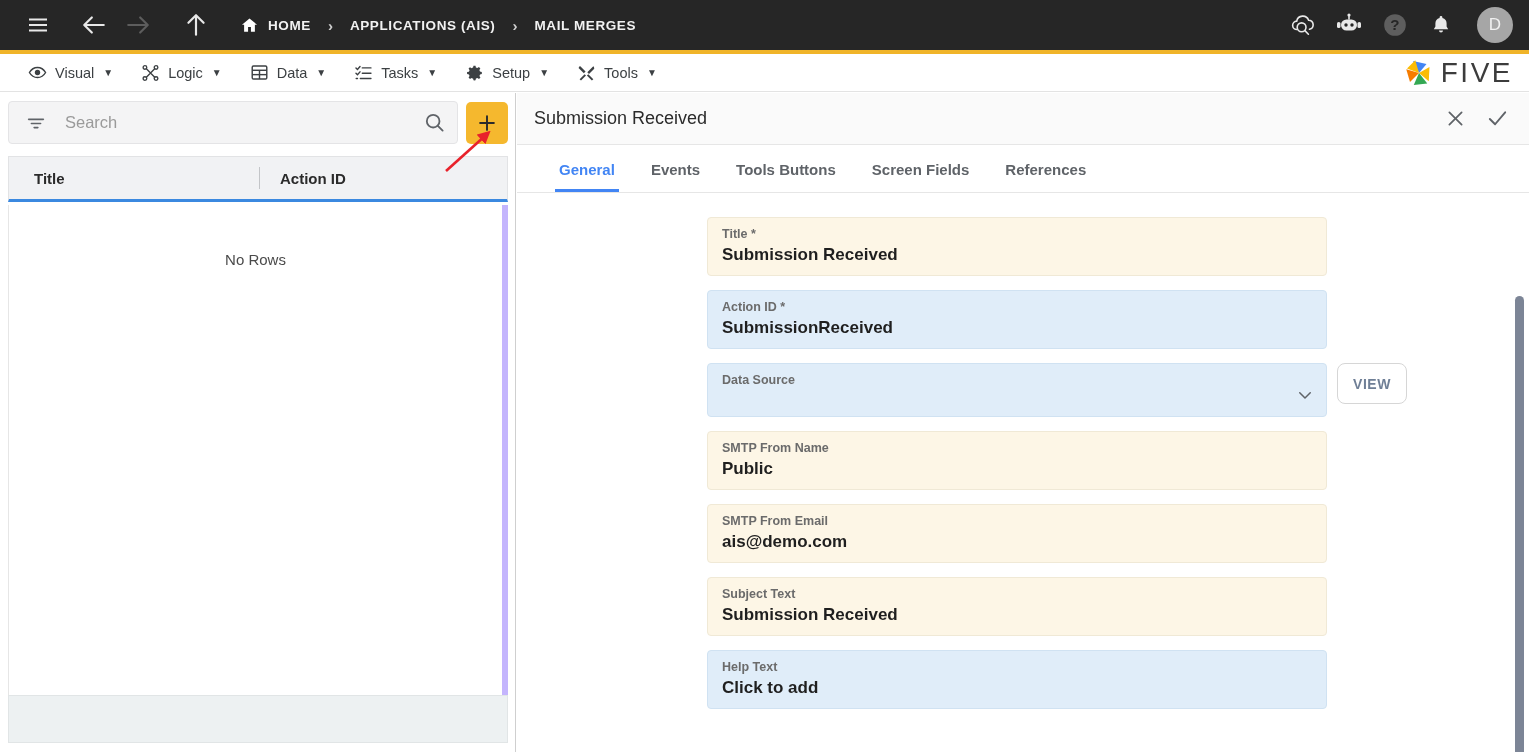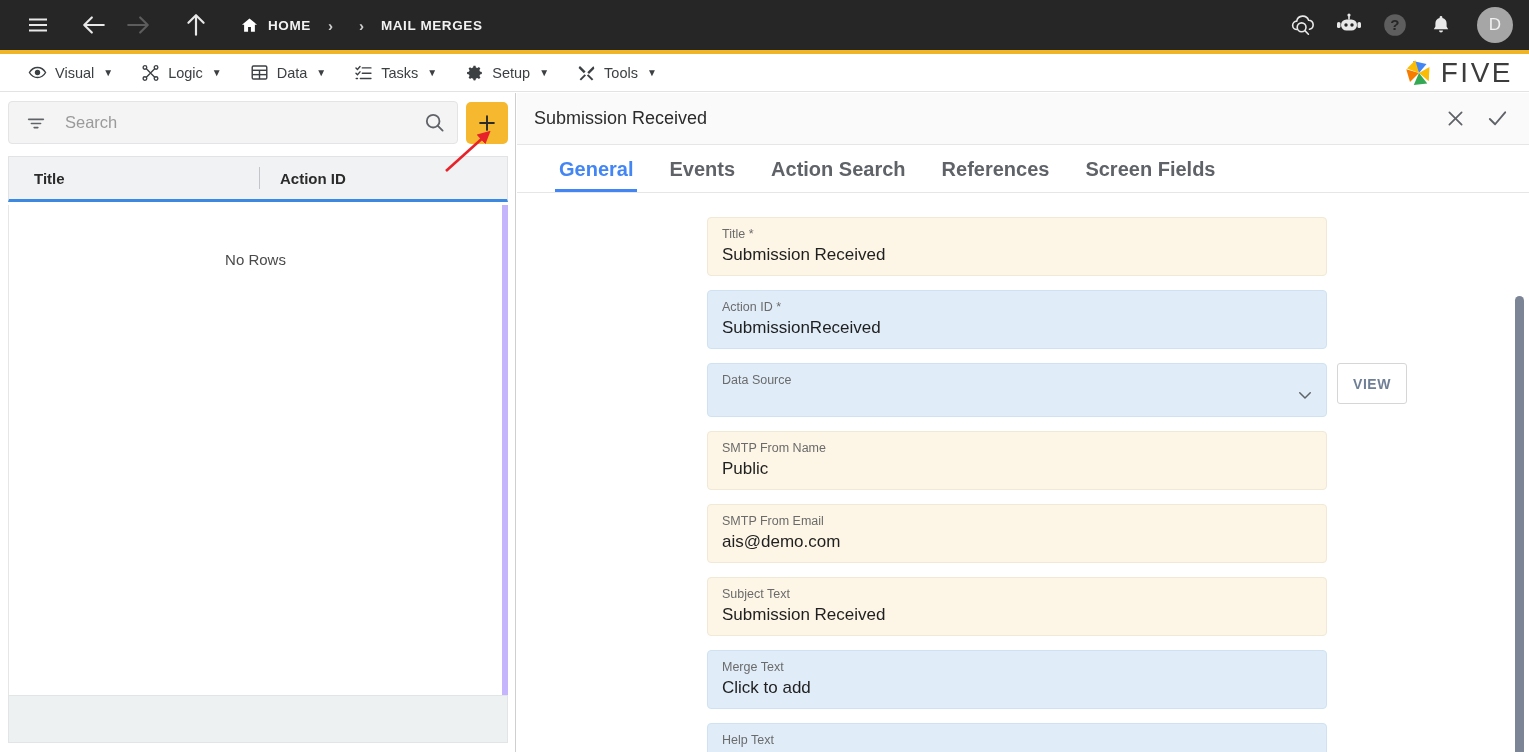--- a/index.html
+++ b/index.html
@@ -161,21 +161,21 @@
     cursor: pointer;
   }
   .tabs {
     position: absolute; left: 0; top: 52px; width: 1012px; height: 48px;
     border-bottom: 1px solid #e6e6e6;
     display: flex; align-items: flex-end; padding-left: 24px;
   }
   .tab {
     height: 46px; padding: 0 18px;
     display: flex; align-items: center; justify-content: center;
-    font-size: 20px; font-weight: 700; color: #5f6368;
+    font-size: 15px; font-weight: 700; color: #5f6368;
     cursor: pointer; position: relative;
   }
   .tab.active { color: #4285f4; }
   .tab.active::after {
     content: ""; position: absolute; left: 14px; right: 14px; bottom: 0;
     height: 3px; background: #4285f4;
   }
 
   .form-area {
     position: absolute; left: 0; top: 100px; width: 1012px; height: 559px;
@@ -183,20 +183,21 @@
   }
   .form-inner { position: relative; padding-top: 24px; }
   .field-row {
     display: flex; align-items: flex-start;
     margin: 0 0 14px 190px;
   }
   .field {
     width: 620px; border-radius: 4px;
     padding: 9px 14px 10px 14px;
     border: 1px solid #eae6da;
+    font-weight: bold;
   }
   .field.cream { background: #fdf6e6; border-color: #f0e9d6; }
   .field.blue   { background: #e0edf9; border-color: #d0e2f2; }
   .field.tall   { padding-bottom: 26px; }
   .field-label {
     font-size: 12.5px; color: #6b6b6b; margin-bottom: 3px;
     display: block;
   }
   .field-label .req { color: #6b6b6b; }
   .field-value {
@@ -204,21 +205,21 @@
   }
   .select-field {
     position: relative;
   }
   .select-caret {
     position: absolute; right: 12px; top: 22px;
     color: #5f6368;
   }
   .view-btn {
     margin-left: 10px; width: 70px; height: 41px;
-    background: #ffffff; border: 1px solid #d6d6d6; border-radius: 3px;
+    background: #ffffff; border: 1px solid #d6d6d6; border-radius: 8px;
     color: #6f7f96; font-size: 14px; font-weight: 700; letter-spacing: 0.5px;
     display: flex; align-items: center; justify-content: center;
     cursor: pointer; font-family: "Liberation Sans", sans-serif;
   }
 
   
   .vscroll-track {
     position: absolute; right: 2px; top: 100px; width: 12px; height: 559px;
     background: #ffffff;
   }
@@ -267,20 +268,23 @@
 
   <div class="crumb" style="margin-left:18px;">
     <span style="display:flex;">
       <svg width="19" height="19" viewBox="0 0 24 24" fill="#ffffff">
           <path d="M12 3 2.5 11h2.7v9h5v-6h3.6v6h5v-9h2.7z"></path>
         </svg>
     </span>
     <span>HOME</span>
   </div>
   <div class="crumb-sep">›</div>
+  <div class="crumb">
+    <span>APPLICATIONS (AIS)</span>
+  </div>
   <div class="crumb-sep">›</div>
   <div class="crumb">
     <span>MAIL MERGES</span>
   </div>
 
   <div class="topbar-right">
     <div class="tb-icon">
       <svg width="30" height="26" viewBox="0 0 30 26" fill="none" stroke="currentColor" stroke-width="1.6" stroke-linecap="round">
         <path d="M9 17.5a4.2 4.2 0 0 1-.3-8.4A6.2 6.2 0 0 1 20.6 8.2a4.6 4.6 0 0 1 .9 9.1"></path>
         <circle cx="13.6" cy="15.3" r="4.4"></circle>
@@ -467,23 +471,23 @@
         <svg width="23" height="23" viewBox="0 0 24 24" fill="none" stroke="#5f6368" stroke-width="2" stroke-linecap="round" stroke-linejoin="round">
           <polyline points="4,12.5 9.5,18 20,5.5"></polyline>
         </svg>
       </div>
     </div>
   </div>
 
   <div class="tabs">
     <div class="tab active">General</div>
     <div class="tab">Events</div>
-    <div class="tab">Action Search</div>
+    <div class="tab">Tools Buttons</div>
+    <div class="tab">Screen Fields</div>
     <div class="tab">References</div>
-    <div class="tab">Screen Fields</div>
   </div>
 
   <div class="form-area">
     <div class="form-inner">
 
       <div class="field-row">
         <div class="field cream">
           <span class="field-label"><span>Title</span> <span class="req">*</span></span>
           <div class="field-value">Submission Received</div>
         </div>
@@ -523,26 +527,20 @@
         </div>
       </div>
 
       <div class="field-row">
         <div class="field cream">
           <span class="field-label">Subject Text</span>
           <div class="field-value">Submission Received</div>
         </div>
       </div>
 
-      <div class="field-row">
-        <div class="field blue">
-          <span class="field-label">Merge Text</span>
-          <div class="field-value">Click to add</div>
-        </div>
-      </div>
 
       <div class="field-row">
         <div class="field blue">
           <span class="field-label">Help Text</span>
           <div class="field-value">Click to add</div>
         </div>
       </div>
 
     </div>
   </div>

